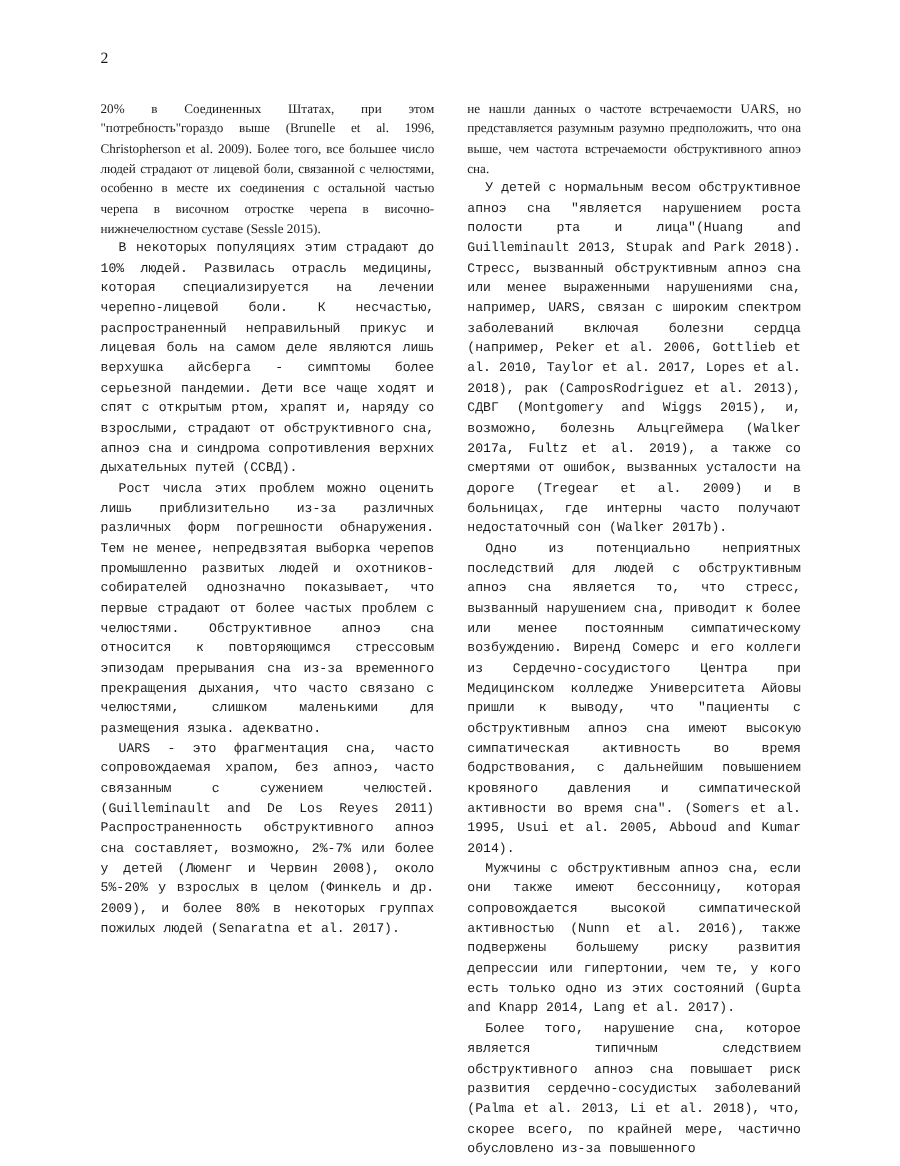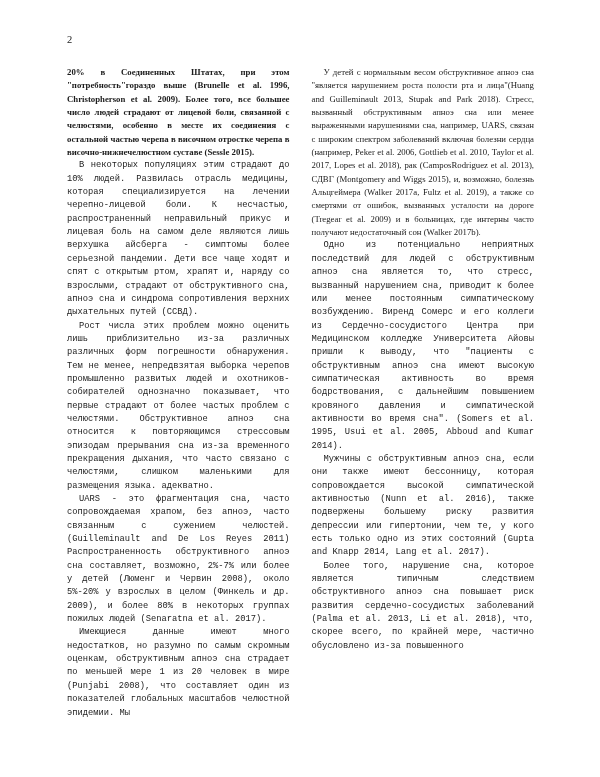--- a/index.html
+++ b/index.html
@@ -48,45 +48,44 @@
     hyphens: manual;
     color: #1c1c1c;
   }
   .column p {
     margin: 0;
     text-indent: 12px;
     text-align: justify;
   }
   .column p.no-indent {
     text-indent: 0;
-    font-weight: bold;
   }
   .column p + p {
     margin-top: 0;
     font-family: Liberation Mono, monospace;
   }
 </style>
 </head>
 <body>
 
 <div class="page">
 
   <div class="page-number">2</div>
 
   <div class="columns">
 
     <div class="column">
       <p class="no-indent">20% в Соединенных Штатах, при этом "потребность"гораздо выше (Brunelle et al. 1996, Christopherson et al. 2009). Более того, все большее число людей страдают от лицевой боли, связанной с челюстями, особенно в месте их соединения с остальной частью черепа в височном отростке черепа в височно-нижнечелюстном суставе (Sessle 2015).</p>
       <p>В некоторых популяциях этим страдают до 10% людей. Развилась отрасль медицины, которая специализируется на лечении черепно-лицевой боли. К несчастью, распространенный неправильный прикус и лицевая боль на самом деле являются лишь верхушка айсберга - симптомы более серьезной пандемии. Дети все чаще ходят и спят с открытым ртом, храпят и, наряду со взрослыми, страдают от обструктивного сна, апноэ сна и синдрома сопротивления верхних дыхательных путей (ССВД).</p>
       <p>Рост числа этих проблем можно оценить лишь приблизительно из-за различных различных форм погрешности обнаружения. Тем не менее, непредвзятая выборка черепов промышленно развитых людей и охотников-собирателей однозначно показывает, что первые страдают от более частых проблем с челюстями. Обструктивное апноэ сна относится к повторяющимся стрессовым эпизодам прерывания сна из-за временного прекращения дыхания, что часто связано с челюстями, слишком маленькими для размещения языка. адекватно.</p>
       <p>UARS - это фрагментация сна, часто сопровождаемая храпом, без апноэ, часто связанным с сужением челюстей. (Guilleminault and De Los Reyes 2011) Распространенность обструктивного апноэ сна составляет, возможно, 2%-7% или более у детей (Люменг и Червин 2008), около 5%-20% у взрослых в целом (Финкель и др. 2009), и более 80% в некоторых группах пожилых людей (Senaratna et al. 2017).</p>
-      <p>Имеющиеся данные имеют много недостатков, но разумно по самым скромным оценкам, обструктивным апноэ сна страдает по меньшей мере 1 из 20 человек в мире (Punjabi 2008), что составляет один из показателей глобальных масштабов челюстной эпидемии. Мы</p>
     </div>
 
     <div class="column">
+      <p class="no-indent">не нашли данных о частоте встречаемости UARS, но представляется разумным разумно предположить, что она выше, чем частота встречаемости обструктивного апноэ сна.</p>
       <p>У детей с нормальным весом обструктивное апноэ сна "является нарушением роста полости рта и лица"(Huang and Guilleminault 2013, Stupak and Park 2018). Стресс, вызванный обструктивным апноэ сна или менее выраженными нарушениями сна, например, UARS, связан с широким спектром заболеваний включая болезни сердца (например, Peker et al. 2006, Gottlieb et al. 2010, Taylor et al. 2017, Lopes et al. 2018), рак (CamposRodriguez et al. 2013), СДВГ (Montgomery and Wiggs 2015), и, возможно, болезнь Альцгеймера (Walker 2017a, Fultz et al. 2019), а также со смертями от ошибок, вызванных усталости на дороге (Tregear et al. 2009) и в больницах, где интерны часто получают недостаточный сон (Walker 2017b).</p>
       <p>Одно из потенциально неприятных последствий для людей с обструктивным апноэ сна является то, что стресс, вызванный нарушением сна, приводит к более или менее постоянным симпатическому возбуждению. Виренд Сомерс и его коллеги из Сердечно-сосудистого Центра при Медицинском колледже Университета Айовы пришли к выводу, что "пациенты с обструктивным апноэ сна имеют высокую симпатическая активность во время бодрствования, с дальнейшим повышением кровяного давления и симпатической активности во время сна". (Somers et al. 1995, Usui et al. 2005, Abboud and Kumar 2014).</p>
       <p>Мужчины с обструктивным апноэ сна, если они также имеют бессонницу, которая сопровождается высокой симпатической активностью (Nunn et al. 2016), также подвержены большему риску развития депрессии или гипертонии, чем те, у кого есть только одно из этих состояний (Gupta and Knapp 2014, Lang et al. 2017).</p>
       <p>Более того, нарушение сна, которое является типичным следствием обструктивного апноэ сна повышает риск развития сердечно-сосудистых заболеваний (Palma et al. 2013, Li et al. 2018), что, скорее всего, по крайней мере, частично обусловлено из-за повышенного</p>
     </div>
 
   </div>
 </div>
 
 </body></html>

